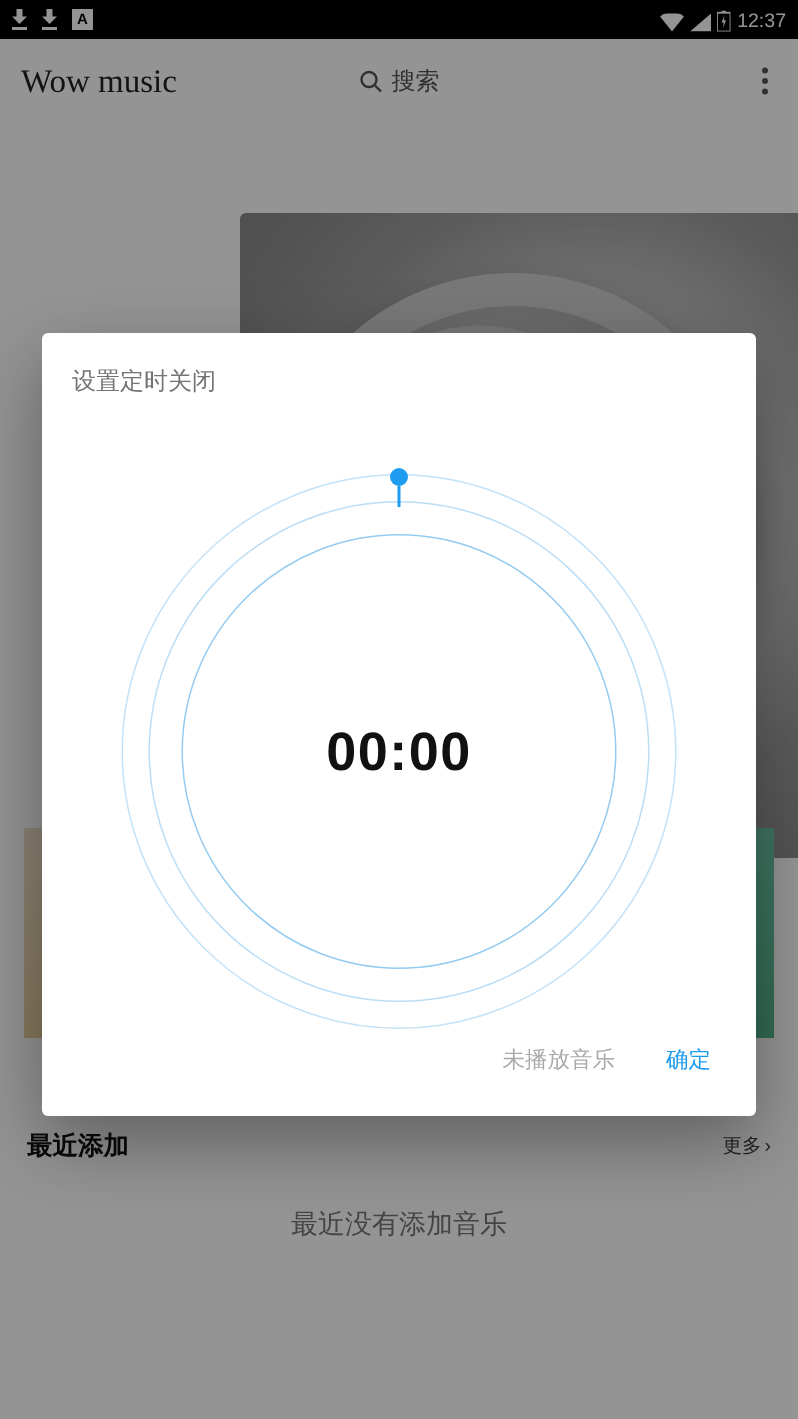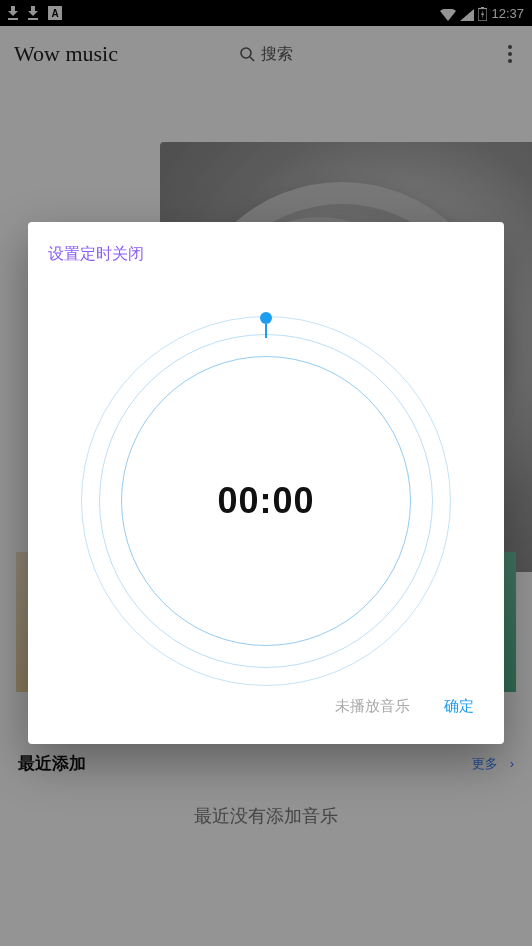--- a/index.html
+++ b/index.html
@@ -27,32 +27,32 @@
 .more-ic span { width:4px; height:4px; border-radius:50%; background:#555; }
 
 
 .main { position:absolute; top:82px; left:0; right:0; bottom:0; overflow:hidden; }
 .now-title { font-size:19px; font-weight:700; color:#111; padding:18px 18px 16px; }
 .hero-img { position:absolute; top:60px; left:160px; width:390px; height:430px; background: radial-gradient(ellipse 280px 300px at 60% 45%, #e6e6e6 0%, #d4d4d4 28%, #b9b9b9 52%, #9e9e9e 70%, #8a8a8a 100%); border-radius:4px; overflow:hidden; }
 .hero-img::before { content:""; position:absolute; left:20px; top:40px; width:280px; height:280px; border-radius:50%; border:22px solid #cfcfcf; background:#bababa; box-shadow: inset 0 -18px 40px rgba(0,0,0,.18), 0 8px 20px rgba(0,0,0,.25); }
 .hero-img::after { content:""; position:absolute; left:55px; top:75px; width:210px; height:210px; border-radius:50%; background: radial-gradient(circle at 42% 40%, #e2e2e2 0%, #c6c6c6 60%, #aaa 100%); }
 .sec-row { position:absolute; top:670px; left:18px; right:18px; display:flex; align-items:center; justify-content:space-between; }
 .sec-title { font-size:17px; font-weight:700; color:#111; }
-.more-link { font-size:13px; color:#3b82f6; display:flex; align-items:center; gap:12px; }
+.more-link { font-size:13px; color:#404040; display:flex; align-items:center; gap:2px; }
 .empty-msg { position:absolute; top:722px; left:0; right:0; text-align:center; font-size:18px; color:#777; }
 .strip { position:absolute; top:470px; height:140px; width:16px; }
 .strip.left { left:16px; background: linear-gradient(#f0e2c8, #e8d0a0); }
 .strip.right { right:16px; background: linear-gradient(#6fc9a8, #55b890); }
 
 
 .scrim { position:absolute; inset:0; background:rgba(0,0,0,.42); }
 
 
 .dialog { position:absolute; left:28px; right:28px; top:222px; background:#fff; border-radius:4px; box-shadow:0 18px 48px rgba(0,0,0,.35); padding:22px 20px 12px; }
-.dialog-title { font-size:16px; color:#8b5cf6; font-weight:500; margin-bottom:12px; }
+.dialog-title { font-size:16px; color:#737373; font-weight:500; margin-bottom:12px; }
 .dial-wrap { position:relative; width:100%; height:400px; }
 .dial { position:absolute; left:50%; top:56%; transform:translate(-50%,-50%); width:370px; height:370px; }
 .dial-circle { position:absolute; border-radius:50%; }
 .c1 { inset:0; border:1px solid rgba(60,160,230,.30); }
 .c2 { inset:18px; border:1px solid rgba(60,160,230,.35); }
 .c3 { inset:40px; border:1px solid rgba(60,160,230,.55); }
 .handle { position:absolute; left:50%; top:-4px; transform:translateX(-50%); width:12px; height:12px; border-radius:50%; background:#1e9cf0; }
 .handle::after { content:""; position:absolute; left:5px; top:12px; width:2px; height:14px; background:#1e9cf0; }
 .time-txt { position:absolute; left:50%; top:50%; transform:translate(-50%,-50%); font-size:36px; font-weight:700; color:#111; letter-spacing:1px; }
 .dialog-actions { display:flex; justify-content:flex-end; gap:26px; padding:14px 6px 10px; }

